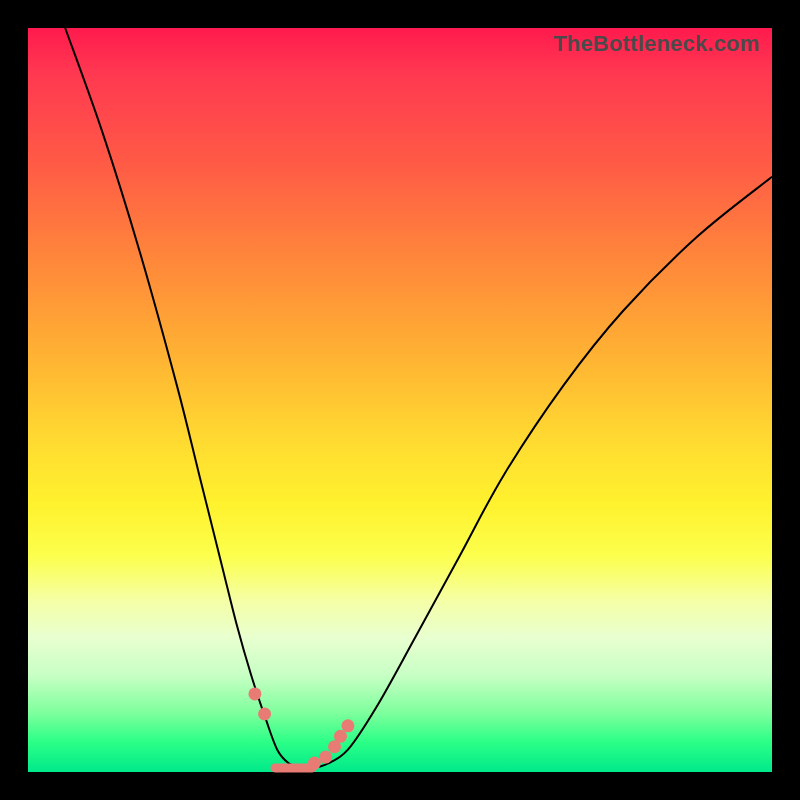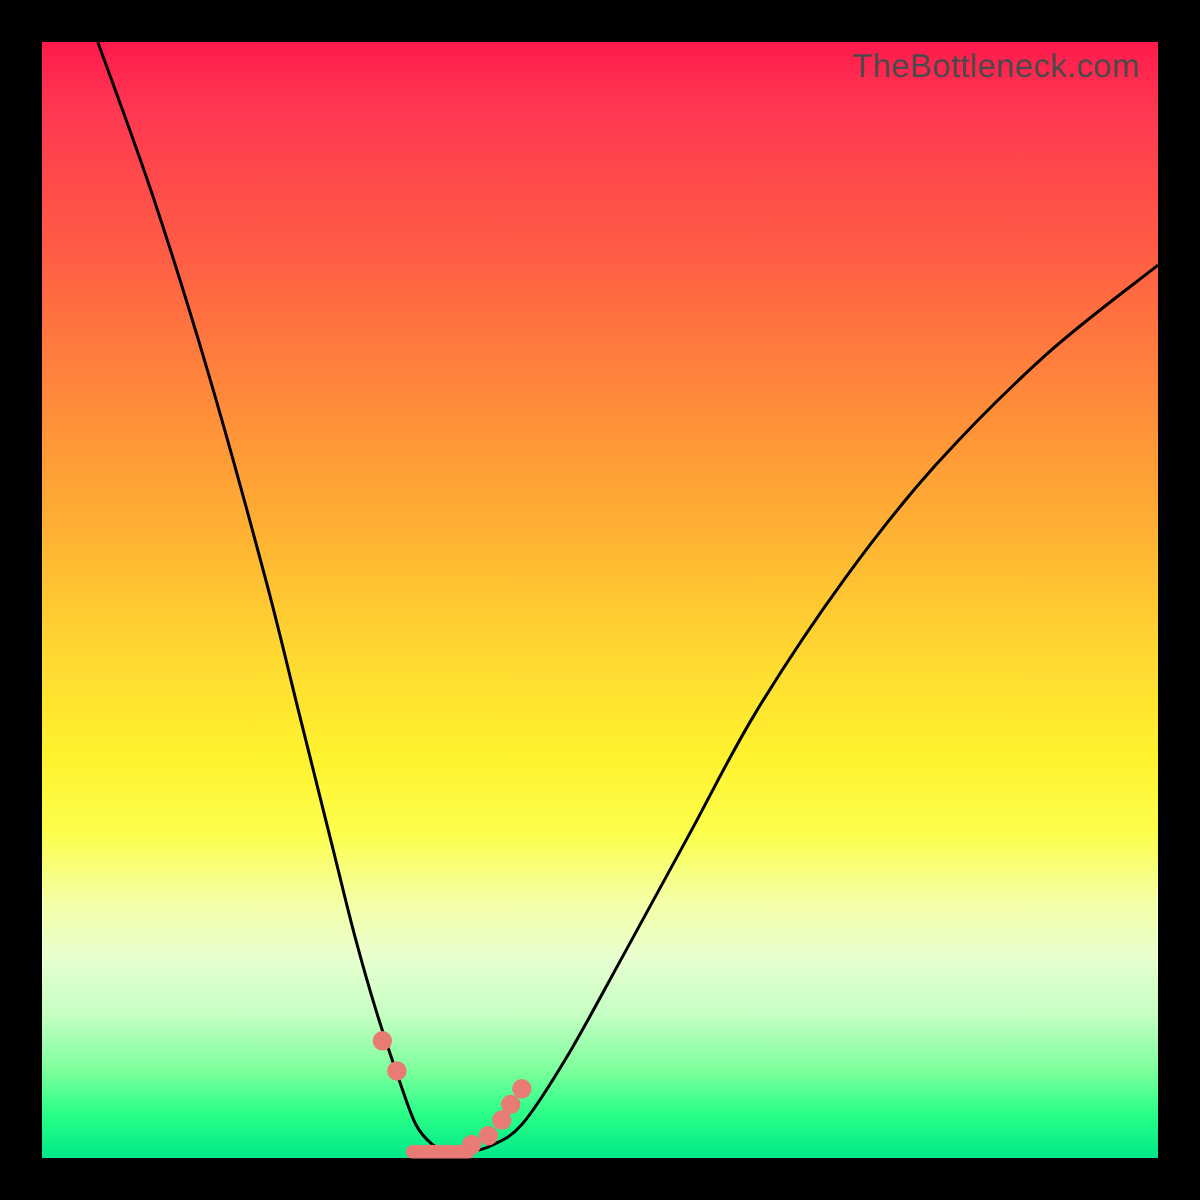--- a/index.html
+++ b/index.html
@@ -41,21 +41,21 @@
       #2bff87 96%,
       #00e98a 100%
     );
   }
   .watermark {
     position: absolute;
     top: 3px;
     right: 12px;
     color: #4a4a4a;
     font-size: 22px;
-    font-weight: 400;
+    font-weight: 700;
     letter-spacing: 0.2px;
   }
   svg.curve {
     position: absolute;
     left: 0; top: 0;
     width: 744px; height: 744px;
     overflow: visible;
   }
 </style>
 </head>

